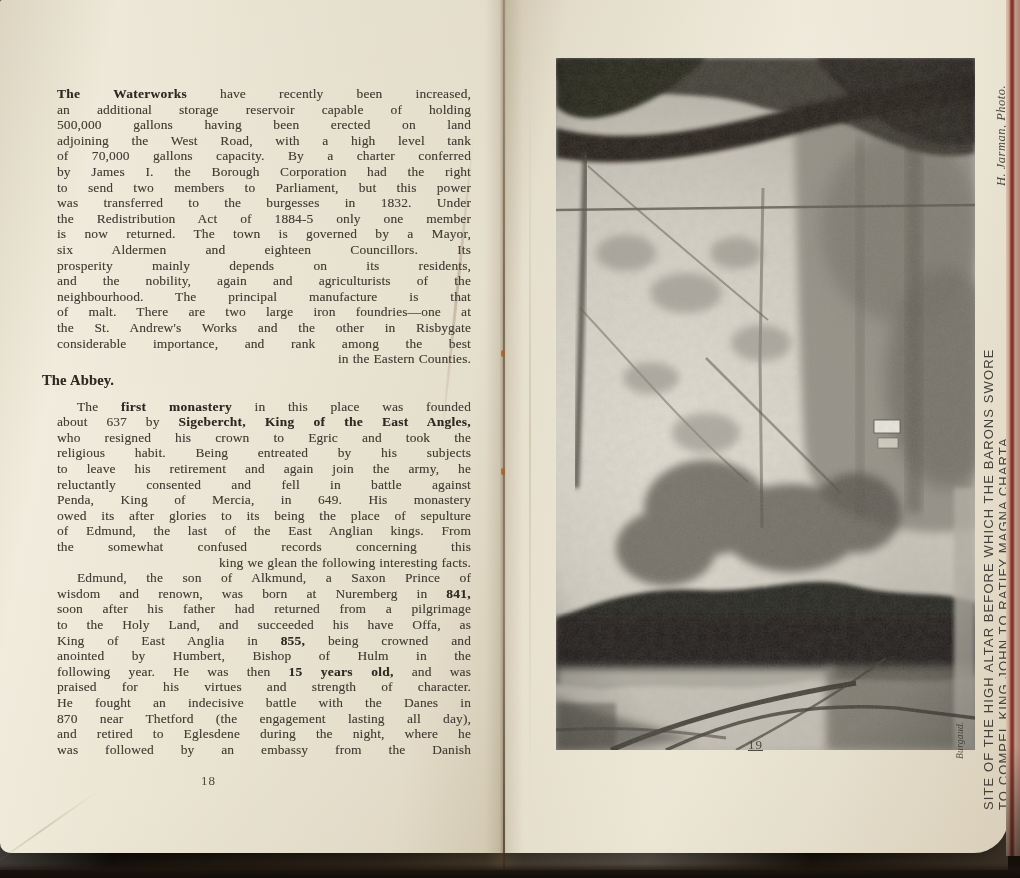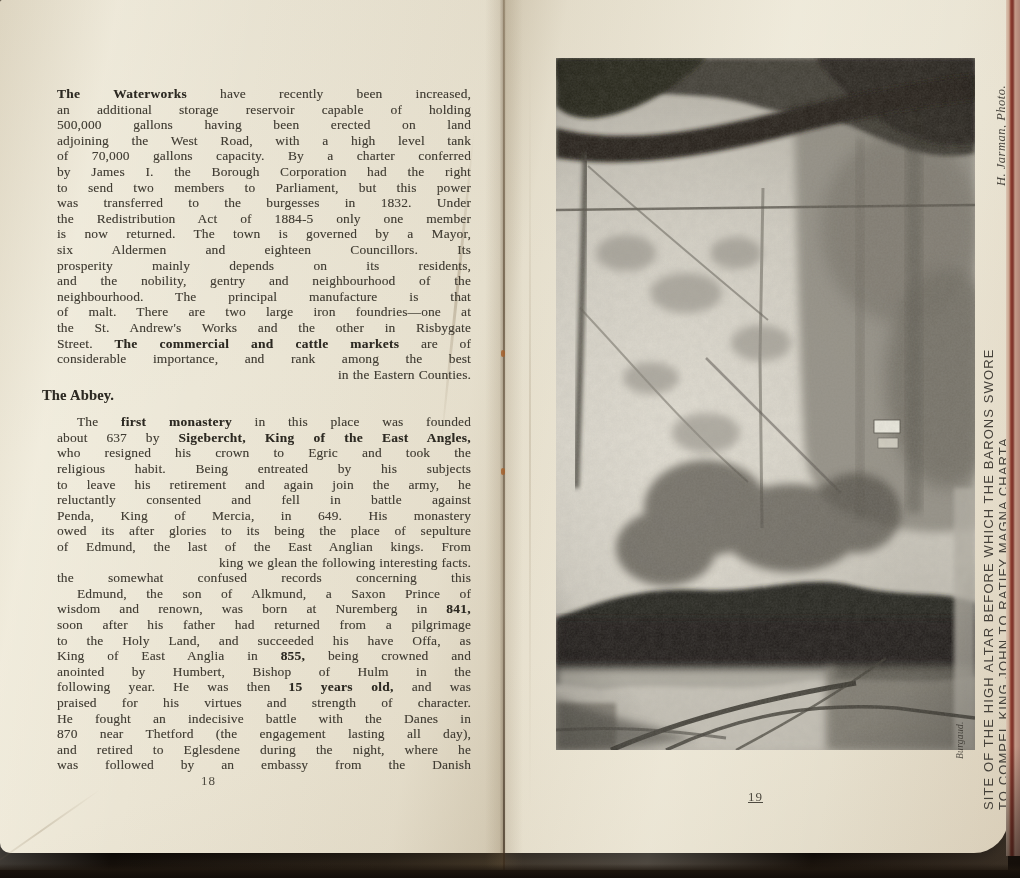--- a/index.html
+++ b/index.html
@@ -38,21 +38,21 @@
         text-shadow:.2px .2px .3px rgba(65,60,50,.35);}
   .tline{text-align:justify;height:15.6px;line-height:15.6px;overflow:hidden;}
   .tline.nojust{text-align:right;}
   .tline.indent{text-indent:20px;}
   .jfill{display:inline-block;width:100%;height:0;}
   .text-block b{font-weight:700;color:#2c2922;letter-spacing:.3px;}
   .sect-heading{font-weight:700;font-size:14.5px;color:#2c2922;
         height:18px;line-height:18px;margin:4px 0 10px -15px;}
   .pagenum{position:absolute;font-size:13px;color:#4e4a40;letter-spacing:1px;text-align:left;width:44px;}
   .pagenum.left{left:201px;top:773px;}
-  .pagenum.right{left:748px;top:789px;text-decoration:underline;}
+  .pagenum.right{left:748px;top:737px;text-decoration:underline;}
 
   
   .photo{position:absolute;left:556px;top:58px;width:419px;height:692px;overflow:hidden;}
   .photo svg{display:block;}
 
   .photo-credit{position:absolute;left:994px;top:186px;width:134px;height:17px;
         transform:rotate(-90deg);transform-origin:0 0;
         font-style:italic;font-size:12.5px;color:#4a463e;letter-spacing:.5px;white-space:nowrap;}
   .photo-caption{position:absolute;left:981px;top:810px;width:522px;height:30px;
         transform:rotate(-90deg);transform-origin:0 0;
@@ -91,41 +91,40 @@
           <div class="tline"><span>500,000 gallons having been erected on land</span><span class="jfill"></span></div>
           <div class="tline"><span>adjoining the West Road, with a high level tank</span><span class="jfill"></span></div>
           <div class="tline"><span>of 70,000 gallons capacity. By a charter conferred</span><span class="jfill"></span></div>
           <div class="tline"><span>by James I. the Borough Corporation had the right</span><span class="jfill"></span></div>
           <div class="tline"><span>to send two members to Parliament, but this power</span><span class="jfill"></span></div>
           <div class="tline"><span>was transferred to the burgesses in 1832. Under</span><span class="jfill"></span></div>
           <div class="tline"><span>the Redistribution Act of 1884-5 only one member</span><span class="jfill"></span></div>
           <div class="tline"><span>is now returned. The town is governed by a Mayor,</span><span class="jfill"></span></div>
           <div class="tline"><span>six Aldermen and eighteen Councillors. Its</span><span class="jfill"></span></div>
           <div class="tline"><span>prosperity mainly depends on its residents,</span><span class="jfill"></span></div>
-          <div class="tline"><span>and the nobility, gentry and neighbourhood of the</span><span class="jfill"></span></div>
+          <div class="tline"><span>and the nobility, again and agriculturists of the</span><span class="jfill"></span></div>
           <div class="tline"><span>neighbourhood. The principal manufacture is that</span><span class="jfill"></span></div>
           <div class="tline"><span>of malt. There are two large iron foundries—one at</span><span class="jfill"></span></div>
           <div class="tline"><span>the St. Andrew's Works and the other in Risbygate</span><span class="jfill"></span></div>
-          <div class="tline"><span>Street. </span><b>The commercial and cattle markets</b><span> are of</span><span class="jfill"></span></div>
           <div class="tline"><span>considerable importance, and rank among the best</span><span class="jfill"></span></div>
           <div class="tline nojust"><span>in the Eastern Counties.</span></div>
         </div>
       <div class="sect-heading">The Abbey.</div>
       <div>
           <div class="tline indent"><span>The </span><b>first monastery</b><span> in this place was founded</span><span class="jfill"></span></div>
           <div class="tline"><span>about 637 by </span><b>Sigebercht, King of the East Angles,</b><span class="jfill"></span></div>
           <div class="tline"><span>who resigned his crown to Egric and took the</span><span class="jfill"></span></div>
           <div class="tline"><span>religious habit. Being entreated by his subjects</span><span class="jfill"></span></div>
           <div class="tline"><span>to leave his retirement and again join the army, he</span><span class="jfill"></span></div>
           <div class="tline"><span>reluctantly consented and fell in battle against</span><span class="jfill"></span></div>
           <div class="tline"><span>Penda, King of Mercia, in 649. His monastery</span><span class="jfill"></span></div>
           <div class="tline"><span>owed its after glories to its being the place of sepulture</span><span class="jfill"></span></div>
           <div class="tline"><span>of Edmund, the last of the East Anglian kings. From</span><span class="jfill"></span></div>
+          <div class="tline"><span>the somewhat confused records concerning this</span><span class="jfill"></span></div>
           <div class="tline nojust"><span>king we glean the following interesting facts.</span></div>
-          <div class="tline"><span>the somewhat confused records concerning this</span><span class="jfill"></span></div>
         </div>
       <div>
           <div class="tline indent"><span>Edmund, the son of Alkmund, a Saxon Prince of</span><span class="jfill"></span></div>
           <div class="tline"><span>wisdom and renown, was born at Nuremberg in </span><b>841,</b><span class="jfill"></span></div>
           <div class="tline"><span>soon after his father had returned from a pilgrimage</span><span class="jfill"></span></div>
           <div class="tline"><span>to the Holy Land, and succeeded his have Offa, as</span><span class="jfill"></span></div>
           <div class="tline"><span>King of East Anglia in </span><b>855,</b><span> being crowned and</span><span class="jfill"></span></div>
           <div class="tline"><span>anointed by Humbert, Bishop of Hulm in the</span><span class="jfill"></span></div>
           <div class="tline"><span>following year. He was then </span><b>15 years old,</b><span> and was</span><span class="jfill"></span></div>
           <div class="tline"><span>praised for his virtues and strength of character.</span><span class="jfill"></span></div>

